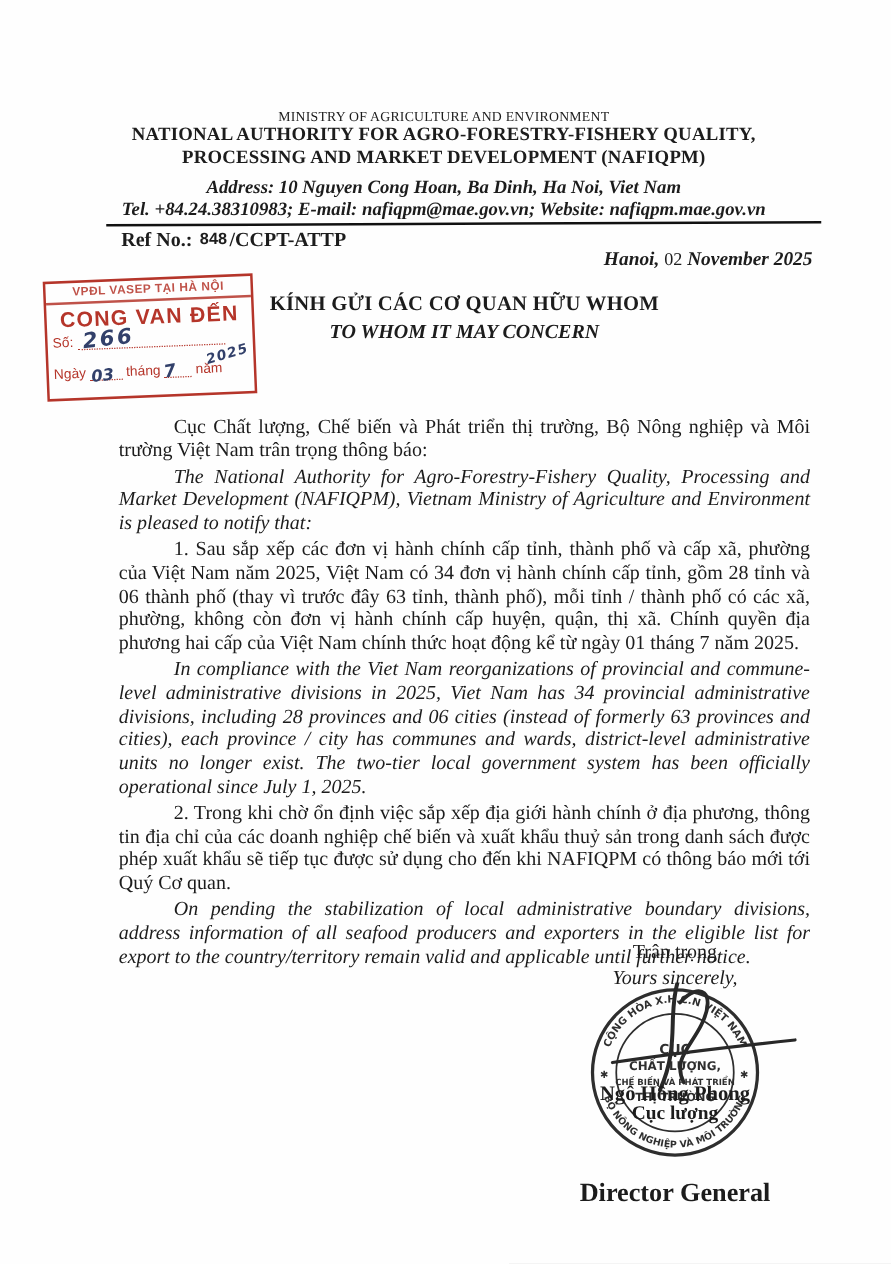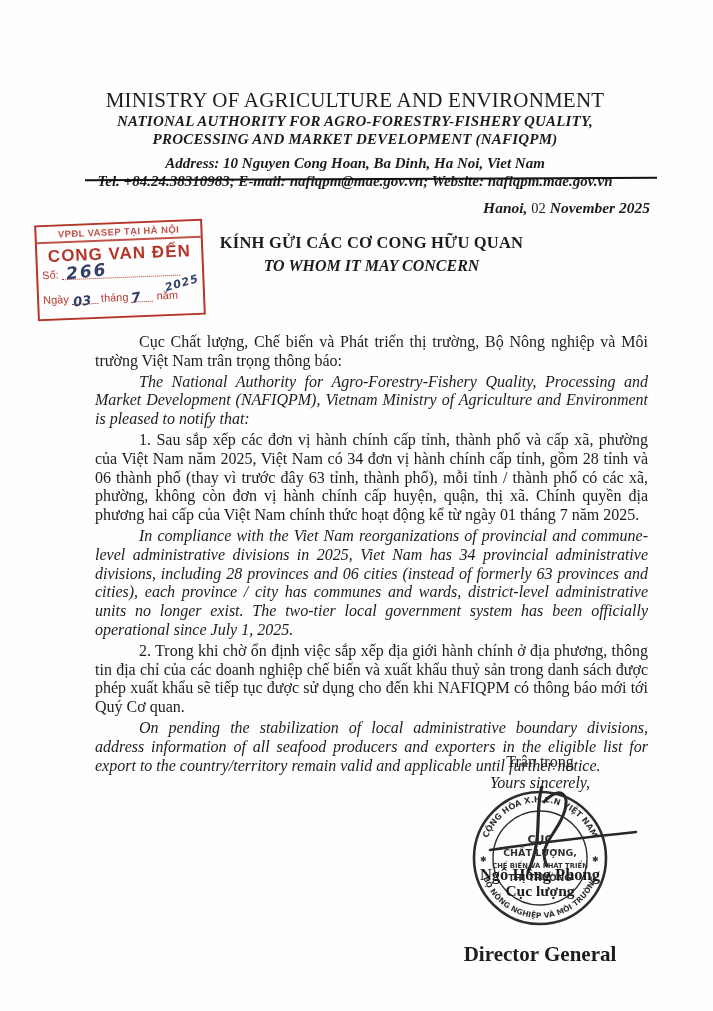--- a/index.html
+++ b/index.html
@@ -7,22 +7,22 @@
     position:relative;
     width:713px;height:1011px;
     margin:0 auto;
     background:#fefefe;
     font-family:"Liberation Serif", serif;
     color:#1c1c1c;
     overflow:hidden;
   }
   
   .letterhead{position:absolute;left:55px;top:88px;width:600px;text-align:center;}
-  .lh-ministry{font-size:21px;letter-spacing:.2px;}
-  .lh-authority{font-size:15px;font-weight:bold;letter-spacing:.2px;line-height:17.5px;font-style:italic;}
+  .lh-ministry{font-size:11px;letter-spacing:.2px;}
+  .lh-authority{font-size:15px;font-weight:bold;letter-spacing:.2px;line-height:17.5px;}
   .lh-address{font-size:15px;font-weight:bold;font-style:italic;margin-top:7px;}
   .lh-contact{font-size:15px;font-weight:bold;font-style:italic;margin-top:1px;}
   .lh-contact .u{}
   .head-rule{position:absolute;left:85px;top:178px;width:572px;height:2px;background:#111;transform:rotate(-.25deg);}
   
   .ref-line{position:absolute;left:97px;top:184px;font-size:16px;font-weight:bold;}
   .ref-num{font-family:"Liberation Sans",sans-serif;font-size:13px;font-weight:600;position:relative;top:-2px;padding:0 2px;}
   .date-line{position:absolute;right:63px;top:199px;font-size:15.5px;font-weight:bold;font-style:italic;text-align:right;}
   .date-day{font-style:normal;font-weight:normal;font-size:14.5px;}
   
@@ -63,20 +63,24 @@
 
   <div class="letterhead">
     <div class="lh-ministry">MINISTRY OF AGRICULTURE AND ENVIRONMENT</div>
     <div class="lh-authority">NATIONAL AUTHORITY FOR AGRO-FORESTRY-FISHERY QUALITY,</div>
     <div class="lh-authority">PROCESSING AND MARKET DEVELOPMENT (NAFIQPM)</div>
     <div class="lh-address">Address: 10 Nguyen Cong Hoan, Ba Dinh, Ha Noi, Viet Nam</div>
     <div class="lh-contact"><span>Tel. +84.24.38310983; E-mail: </span><span class="u">nafiqpm@mae.gov.vn</span><span>; Website: </span><span>nafiqpm.mae.gov.vn</span></div>
   </div>
   <div class="head-rule"></div>
 
+  <div class="ref-line">
+    <span>Ref No.:</span>
+    <span class="ref-num">848</span><span>/CCPT-ATTP</span>
+  </div>
   <div class="date-line">
     <span>Hanoi,</span>
     <span class="date-day">02</span>
     <span>November 2025</span>
   </div>
 
   <div class="rcv">
     <div class="rcv-org">VPĐL VASEP TẠI HÀ NỘI</div>
     <div class="rcv-title">CONG VAN ĐẾN</div>
     <div class="rcv-row">
@@ -90,21 +94,21 @@
       <span>tháng</span>
       <span class="dots" style="width:22px"></span>
       <span>năm</span>
       <span class="hw hw-day">03</span>
       <span class="hw hw-month">7</span>
       <span class="hw hw-year">2025</span>
     </div>
   </div>
 
   <div class="subject">
-    <div class="subject-vi">KÍNH GỬI CÁC CƠ CONG HỮU QUAN</div>
+    <div class="subject-vi">KÍNH GỬI CÁC CƠ QUAN HỮU WHOM</div>
     <div class="subject-en">TO WHOM IT MAY CONCERN</div>
   </div>
 
   <div class="body-text">
     <p>Cục Chất lượng, Chế biến và Phát triển thị trường, Bộ Nông nghiệp và Môi trường Việt Nam trân trọng thông báo:</p>
     <p class="en">The National Authority for Agro-Forestry-Fishery Quality, Processing and Market Development (NAFIQPM), Vietnam Ministry of Agriculture and Environment is pleased to notify that:</p>
     <p>1. Sau sắp xếp các đơn vị hành chính cấp tỉnh, thành phố và cấp xã, phường của Việt Nam năm 2025, Việt Nam có 34 đơn vị hành chính cấp tỉnh, gồm 28 tỉnh và 06 thành phố (thay vì trước đây 63 tỉnh, thành phố), mỗi tỉnh / thành phố có các xã, phường, không còn đơn vị hành chính cấp huyện, quận, thị xã. Chính quyền địa phương hai cấp của Việt Nam chính thức hoạt động kể từ ngày 01 tháng 7 năm 2025.</p>
     <p class="en">In compliance with the Viet Nam reorganizations of provincial and commune-level administrative divisions in 2025, Viet Nam has 34 provincial administrative divisions, including 28 provinces and 06 cities (instead of formerly 63 provinces and cities), each province / city has communes and wards, district-level administrative units no longer exist. The two-tier local government system has been officially operational since July 1, 2025.</p>
     <p>2. Trong khi chờ ổn định việc sắp xếp địa giới hành chính ở địa phương, thông tin địa chỉ của các doanh nghiệp chế biến và xuất khẩu thuỷ sản trong danh sách được phép xuất khẩu sẽ tiếp tục được sử dụng cho đến khi NAFIQPM có thông báo mới tới Quý Cơ quan.</p>
     <p class="en">On pending the stabilization of local administrative boundary divisions, address information of all seafood producers and exporters in the eligible list for export to the country/territory remain valid and applicable until further notice.</p>

